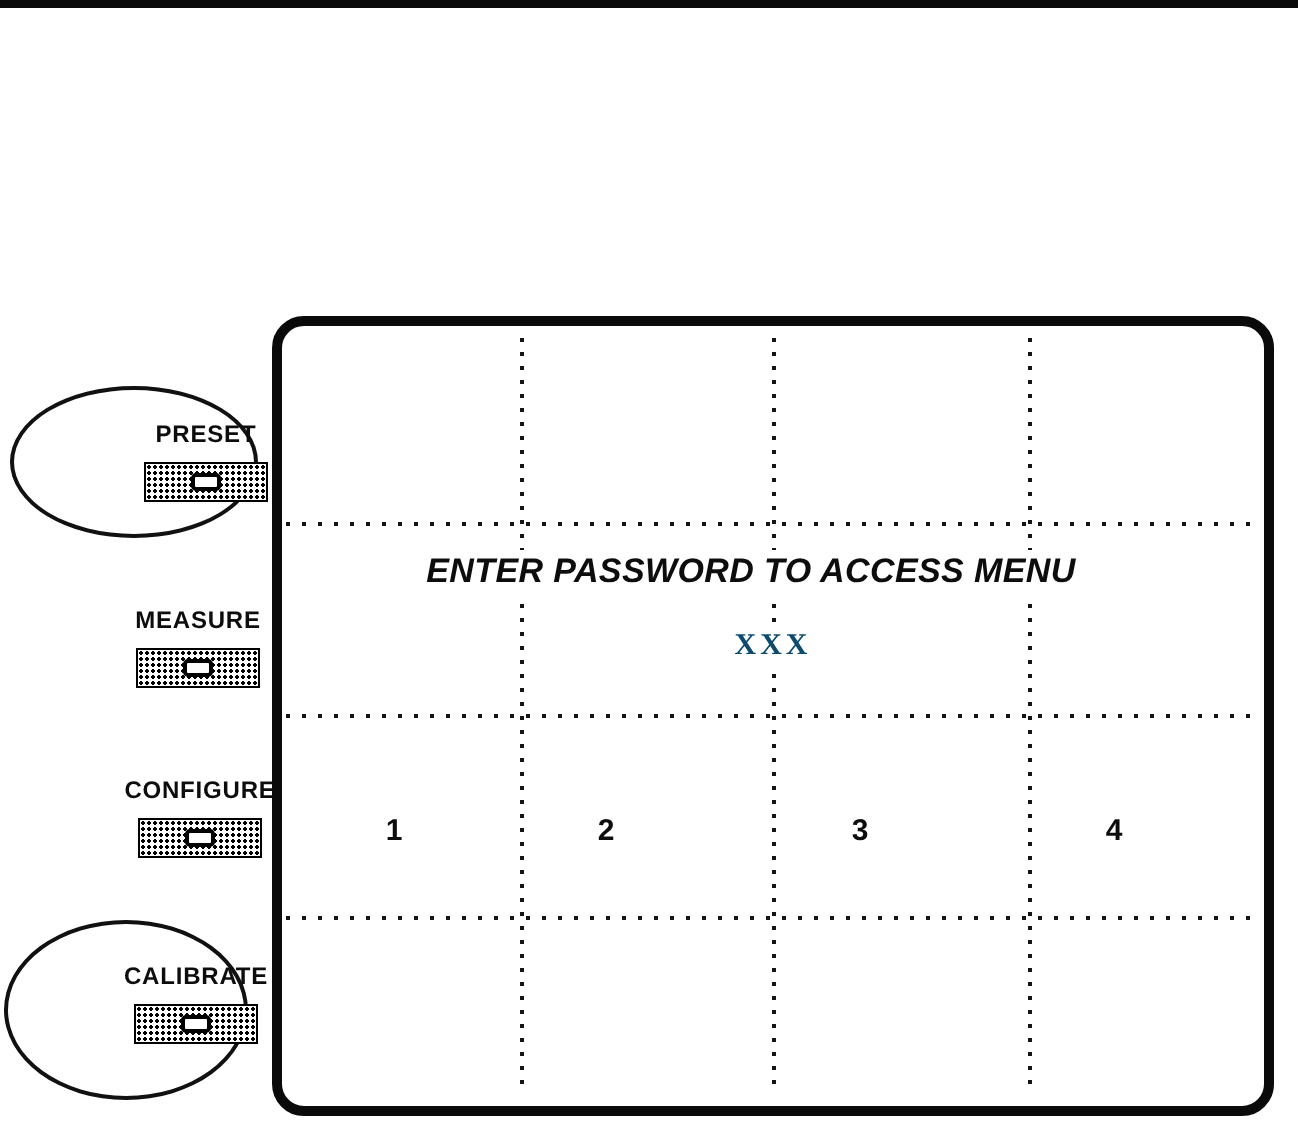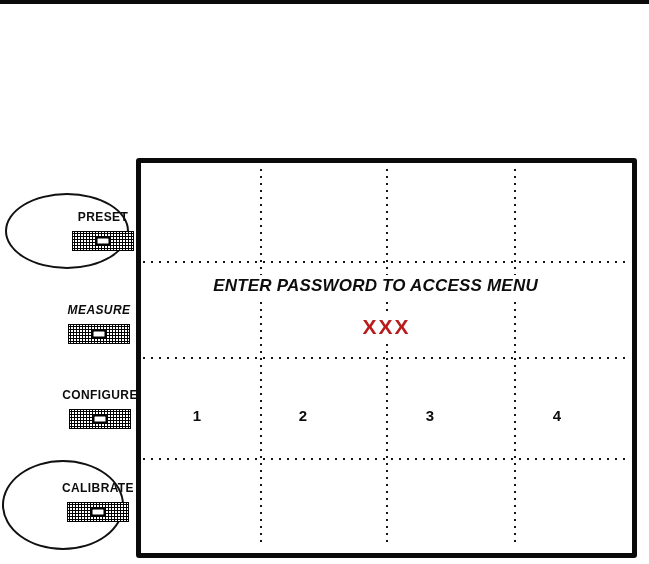--- a/index.html
+++ b/index.html
@@ -22,49 +22,49 @@
     border:1px solid #000;box-sizing:border-box;
     background-color:#fff;
     background-image:radial-gradient(#000 1.05px, rgba(0,0,0,0) 1.05px);
     background-size:3px 3px;
   }
   .key-dot{
     position:absolute;left:50%;top:50%;transform:translate(-50%,-50%);
     width:15px;height:9px;background:#fff;border:2px solid #000;border-radius:2.5px;box-sizing:border-box;
   }
   .g-preset{left:20px;top:210px;}
-  .g-measure{left:16px;top:303px;font-style:italic;}
+  .g-measure{left:16px;top:303px;}
   .g-configure{left:17px;top:388px;}
   .g-calibrate{left:15px;top:481px;}
 
   
   .screen{
     position:absolute;left:136px;top:158px;width:501px;height:400px;
-    border:5px solid #0a0a0a;border-radius:3px;box-sizing:border-box;background:#fff;
+    border:5px solid #0a0a0a;border-radius:16px;box-sizing:border-box;background:#fff;
   }
   .vline{
     position:absolute;top:6px;bottom:6px;width:2px;
     background-image:repeating-linear-gradient(to bottom,#151515 0 2px, rgba(0,0,0,0) 2px 7px);
   }
   .v1{left:119px;} .v2{left:245px;} .v3{left:373px;}
   .hline{
     position:absolute;left:2px;right:2px;height:2px;
     background-image:repeating-linear-gradient(to right,#151515 0 2px, rgba(0,0,0,0) 2px 8px);
   }
   .h1{top:98px;} .h2{top:194px;} .h3{top:295px;}
 
   .prompt-row{position:absolute;left:-11px;top:112px;width:100%;text-align:center;}
   .prompt-row span{
     display:inline-block;background:#fff;padding:1px 6px;
     font-size:17px;font-weight:bold;font-style:italic;letter-spacing:0.2px;color:#0d0d0d;
   }
   .xxx-row{position:absolute;left:0;top:150px;width:100%;text-align:center;}
   .xxx-row span{
     display:inline-block;background:#fff;padding:2px 10px;
-    font-size:21px;font-weight:bold;letter-spacing:2px;color:#b91c1c;
+    font-size:15px;font-weight:bold;letter-spacing:2px;color:#0c4a6e;font-family:Liberation Serif, serif;
   }
   .softkey{
     position:absolute;top:244px;transform:translateX(-50%);
     font-size:15px;font-weight:bold;line-height:18px;color:#0d0d0d;background:#fff;padding:0 3px;
   }
   .sk1{left:56px;} .sk2{left:162px;} .sk3{left:289px;} .sk4{left:416px;}
 </style>
 </head>
 <body>
 

